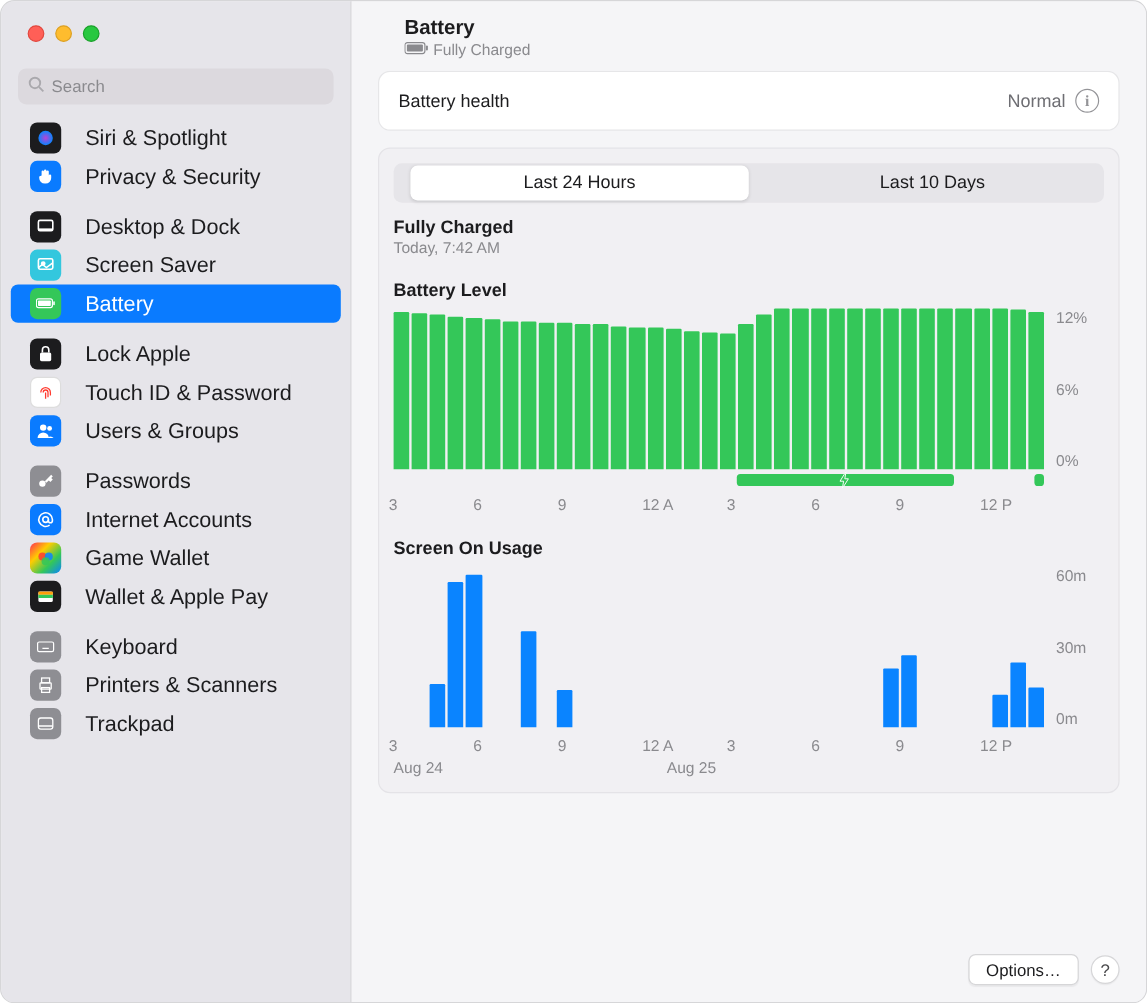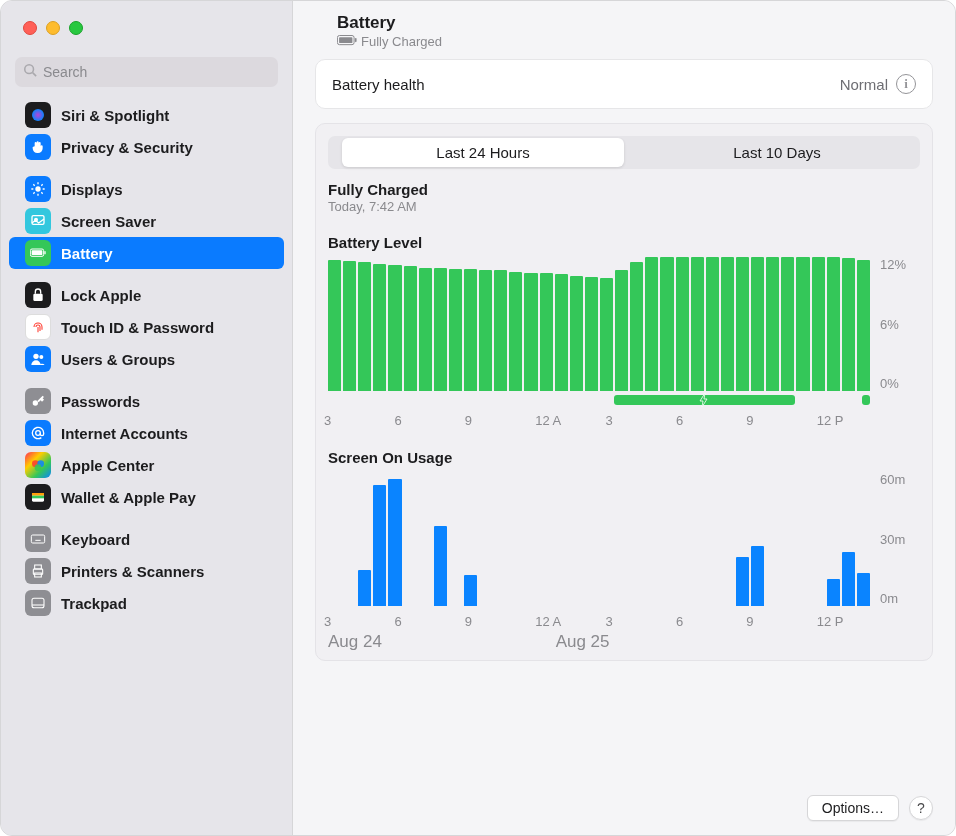--- a/index.html
+++ b/index.html
@@ -38,24 +38,23 @@
   .search svg { width:14px; height:14px; margin-right:6px; opacity:0.6;}
   .search input { background:transparent; border:none; outline:none; font-size:14px; color:#333; width:100%;}
   .search input::placeholder{color:#8a8a8e;}
 
   .nav { overflow-y:auto; flex:1; padding-bottom:8px;}
   .nav-group { margin-top:10px; }
   .nav-group:first-child { margin-top:4px;}
   .nav-item {
     display:flex; align-items:center;
     height:32px; padding:0 14px 0 16px;
-    font-size:15px; color:#1c1c1e;
-    cursor:default; gap:10px; margin:0 8px;
+    font-size:18px; color:#1c1c1e;
+    cursor:default; gap:20px; margin:0 8px;
     border-radius:6px;
-    font-weight:bold;
   }
   .nav-item.selected { background:#0a7bff; color:#fff; }
   .nav-icon {
     width:26px; height:26px; border-radius:6px;
     display:flex; align-items:center; justify-content:center;
     color:#fff; flex-shrink:0; font-size:14px;
   }
   .nav-icon svg { width:16px; height:16px; }
 
   
@@ -105,21 +104,21 @@
   .bars .bar { flex:1; background:#34c759; border-radius:1px 1px 0 0;}
   .bars.blue .bar { background:#0a84ff; }
   .charge-strip { height:10px; margin-top:4px; position:relative; display:flex;}
   .charge-strip .seg-strip { height:100%; }
   .charge-strip .on { background:#34c759; border-radius:3px; position:relative;}
   .bolt { position:absolute; top:-2px; left:50%; transform:translateX(-50%); color:#fff; font-size:12px; text-shadow:0 0 2px rgba(0,0,0,0.3);}
   .pale-overlay { position:absolute; top:0; height:100%; background:rgba(52,199,89,0.25); z-index:-1; border-radius:2px;}
 
   .xaxis { display:flex; font-size:13px; color:#8a8a8e; margin-top:8px; position:relative; height:16px;}
   .xaxis span { position:absolute; transform:translateX(-4px);}
-  .xaxis2 { display:flex; font-size:17px; color:#8a8a8e; margin-top:2px; position:relative; height:16px;}
+  .xaxis2 { display:flex; font-size:13px; color:#8a8a8e; margin-top:2px; position:relative; height:16px;}
   .xaxis2 span{ position:absolute;}
 
   .footer {
     padding:10px 22px 14px 22px; display:flex; justify-content:flex-end; gap:10px; align-items:center;
   }
   .btn {
     background:#fff; border:1px solid #d6d6d8; border-radius:6px;
     padding:4px 14px; font-size:14px; color:#1c1c1e;
     box-shadow:0 1px 1px rgba(0,0,0,0.05);
   }
@@ -172,36 +171,27 @@
             <span class="nav-icon" style="background: rgb(10, 123, 255);">
               <svg viewBox="0 0 24 24" fill="#fff">
                 <path d="M7 11V6a1.5 1.5 0 013 0V5a1.5 1.5 0 013 0v1a1.5 1.5 0 013 0v5a1.5 1.5 0 013 0v3a7 7 0 01-7 7h-1a7 7 0 01-7-7v-2l3-1z"></path>
               </svg>
             </span>
             <span>Privacy &amp; Security</span>
           </div>
         </div>
         <div class="nav-group">
           <div class="nav-item">
-            <span class="nav-icon" style="background: rgb(10, 123, 255);">
+            <span class="nav-icon" style="background: rgb(28, 28, 30);">
               <svg viewBox="0 0 24 24" fill="#fff">
-                <circle cx="12" cy="12" r="4"></circle>
-                <g stroke="#fff" stroke-width="2">
-                  <line x1="12" y1="2" x2="12" y2="5"></line>
-                  <line x1="12" y1="19" x2="12" y2="22"></line>
-                  <line x1="2" y1="12" x2="5" y2="12"></line>
-                  <line x1="19" y1="12" x2="22" y2="12"></line>
-                  <line x1="5" y1="5" x2="7" y2="7"></line>
-                  <line x1="17" y1="17" x2="19" y2="19"></line>
-                  <line x1="5" y1="19" x2="7" y2="17"></line>
-                  <line x1="17" y1="7" x2="19" y2="5"></line>
-                </g>
-              </svg>
-            </span>
-            <span>Displays</span>
+                <rect x="3" y="4" width="18" height="13" rx="2" fill="none" stroke="#fff" stroke-width="2"></rect>
+                <rect x="3" y="14" width="18" height="3" fill="#fff"></rect>
+              </svg>
+            </span>
+            <span>Desktop &amp; Dock</span>
           </div>
           <div class="nav-item">
             <span class="nav-icon" style="background: rgb(51, 199, 222);">
               <svg viewBox="0 0 24 24" fill="none" stroke="#fff" stroke-width="2">
                 <rect x="3" y="4" width="18" height="13" rx="2"></rect>
                 <circle cx="9" cy="10" r="2" fill="#fff"></circle>
                 <path d="M3 15l5-4 5 4 8-6"></path>
               </svg>
             </span>
             <span>Screen Saver</span>
@@ -269,21 +259,21 @@
             <span>Internet Accounts</span>
           </div>
           <div class="nav-item">
             <span class="nav-icon" style="background: linear-gradient(135deg, rgb(255, 45, 85), rgb(255, 204, 0), rgb(52, 199, 89), rgb(10, 132, 255));">
               <svg viewBox="0 0 24 24">
                 <circle cx="8" cy="10" r="5" fill="#ff3b30" opacity="0.85"></circle>
                 <circle cx="16" cy="10" r="5" fill="#0a84ff" opacity="0.85"></circle>
                 <circle cx="12" cy="16" r="5" fill="#34c759" opacity="0.85"></circle>
               </svg>
             </span>
-            <span>Apple Center</span>
+            <span>Game Wallet</span>
           </div>
           <div class="nav-item">
             <span class="nav-icon" style="background: rgb(28, 28, 30);">
               <svg viewBox="0 0 24 24" fill="#fff">
                 <rect x="3" y="6" width="18" height="13" rx="2"></rect>
                 <rect x="3" y="6" width="18" height="4" fill="#ff9f0a"></rect>
                 <rect x="3" y="10" width="18" height="4" fill="#34c759"></rect>
               </svg>
             </span>
             <span>Wallet &amp; Apple Pay</span>

